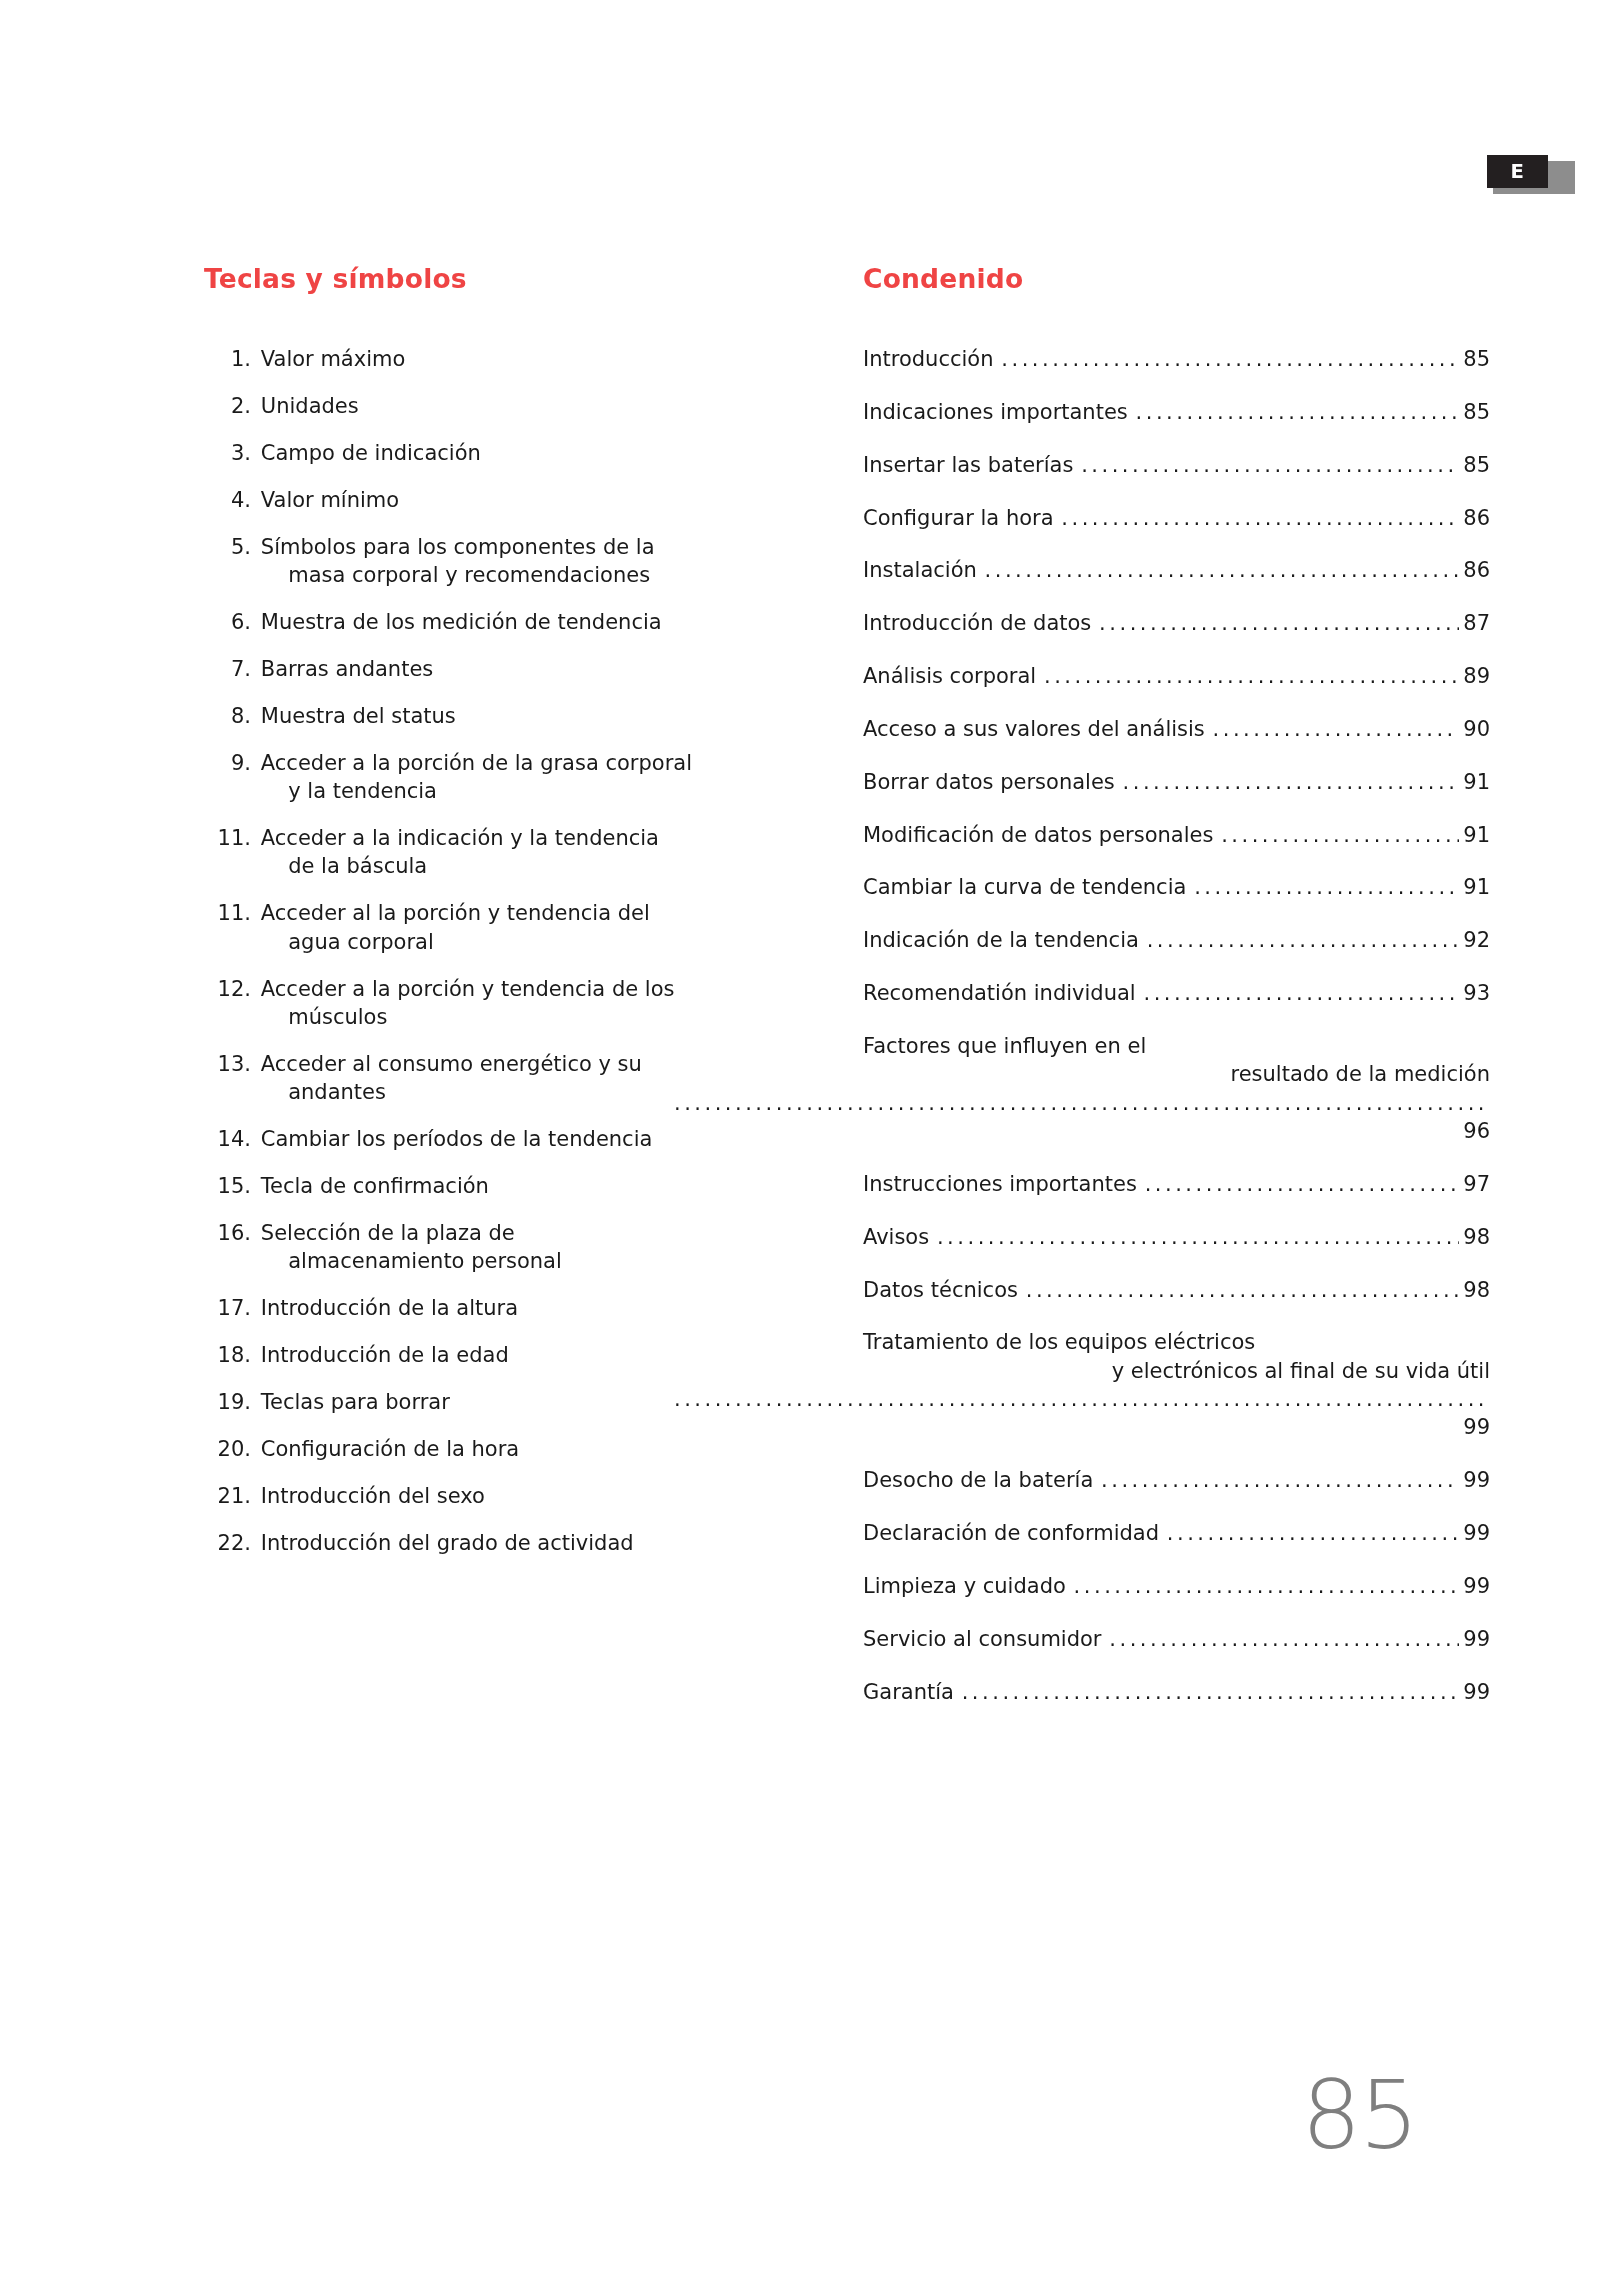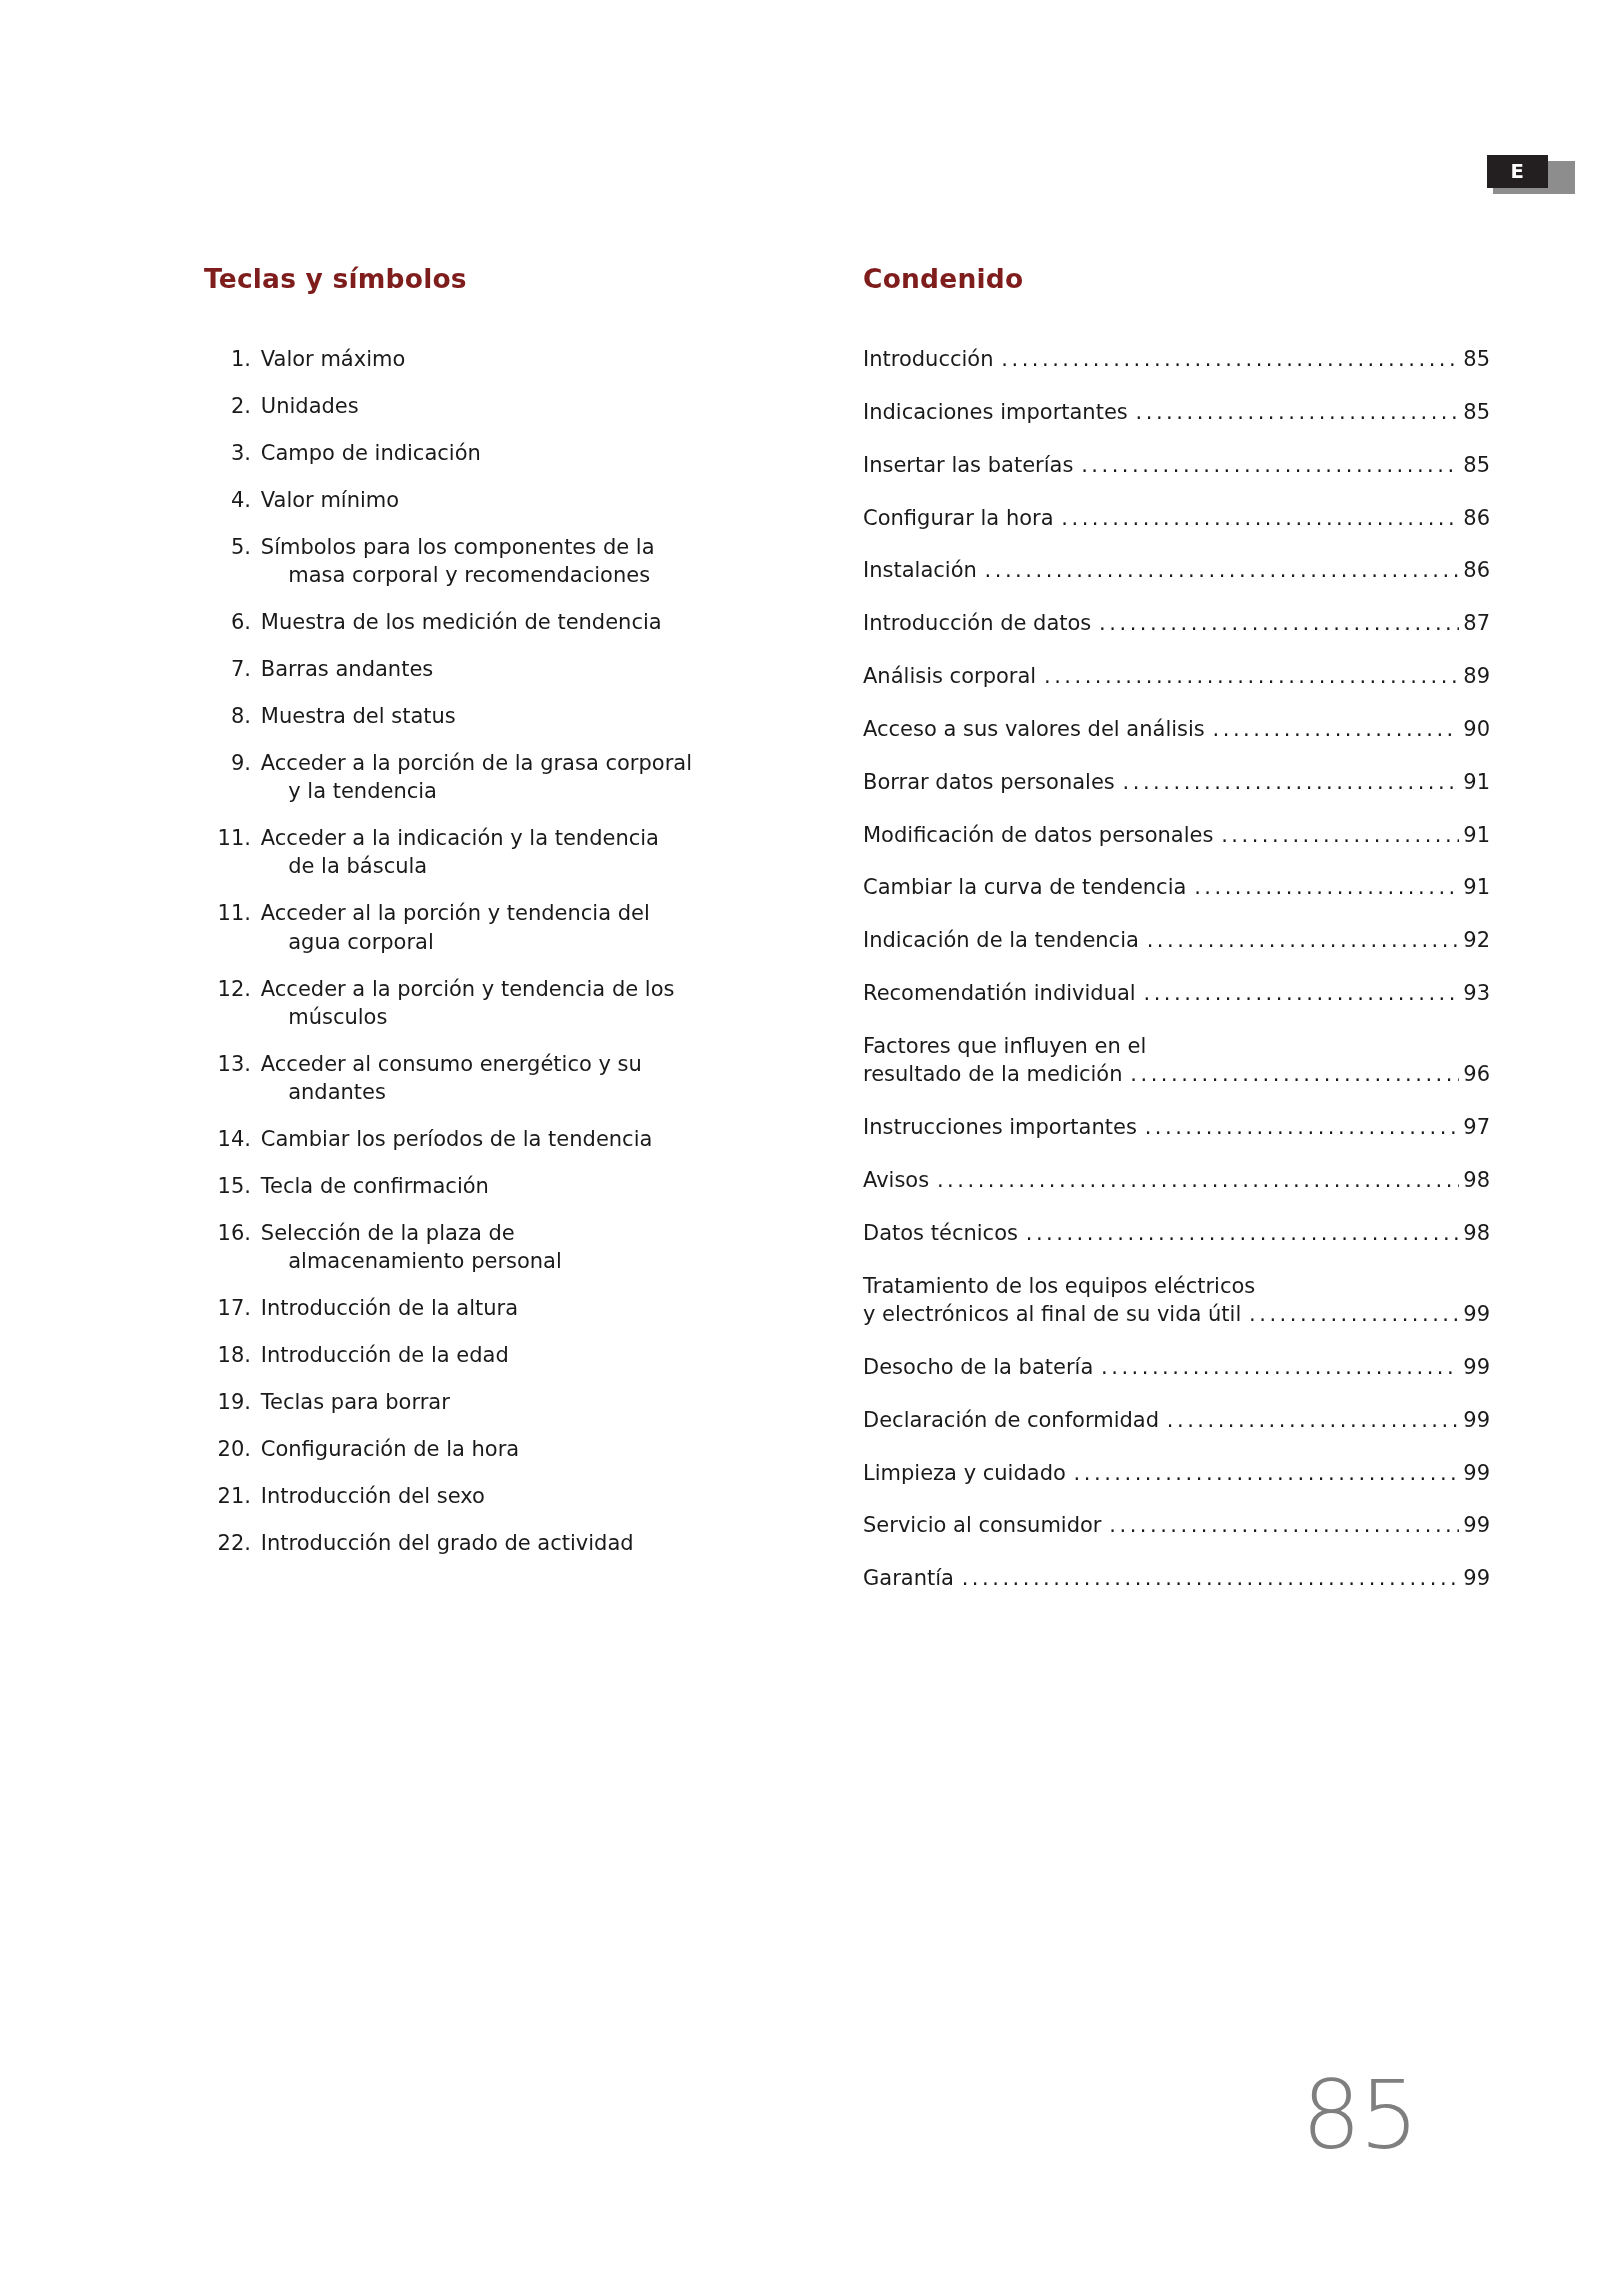--- a/index.html
+++ b/index.html
@@ -65,21 +65,21 @@
   }
   .col-right {
     left: 863px;
     width: 627px;
   }
 
   .col-title {
     font-size: 26.5px;
     font-weight: bold;
     letter-spacing: 0.2px;
-    color: #7f1d1d;
+    color: #ef4444;
     margin: 0 0 51px 0;
   }
 
   
   .key-list {
     list-style: none;
     margin: 0;
     padding: 0;
   }
   .key-item {
@@ -140,20 +140,21 @@
     display: block;
     margin-bottom: 24.5px;
   }
   .toc-row.two-line .line1 {
     display: block;
     white-space: nowrap;
   }
   .toc-row.two-line .line2 {
     display: flex;
     align-items: flex-end;
+    flex-direction: column;
   }
 
   
   .page-number {
     position: absolute;
     right: 204px;
     bottom: 123px;
     font-size: 94px;
     font-weight: 300;
     color: #7f7f7f;

